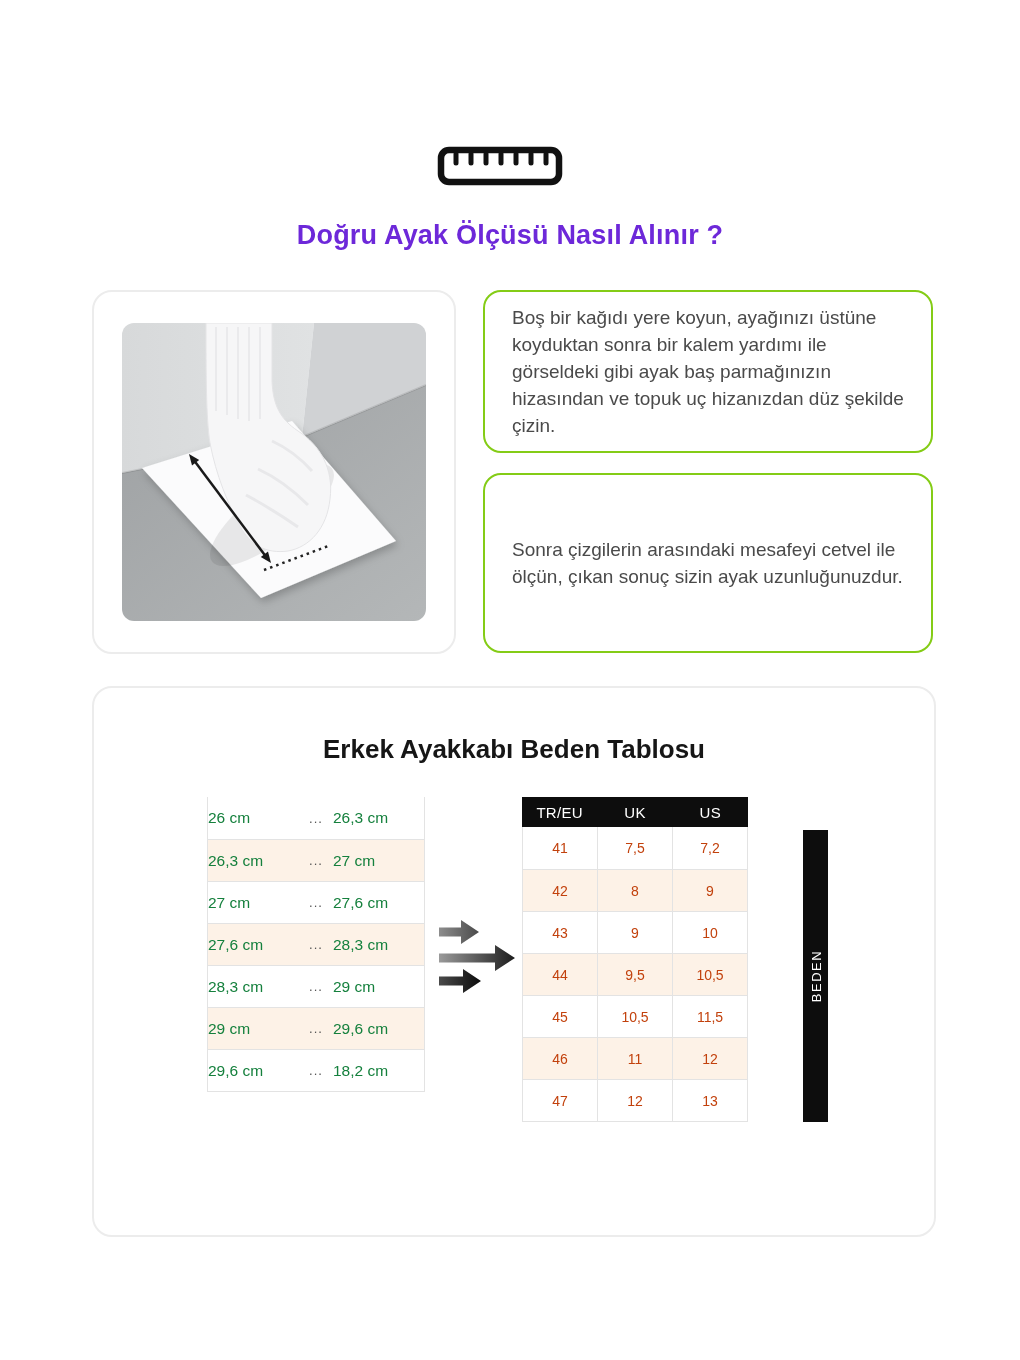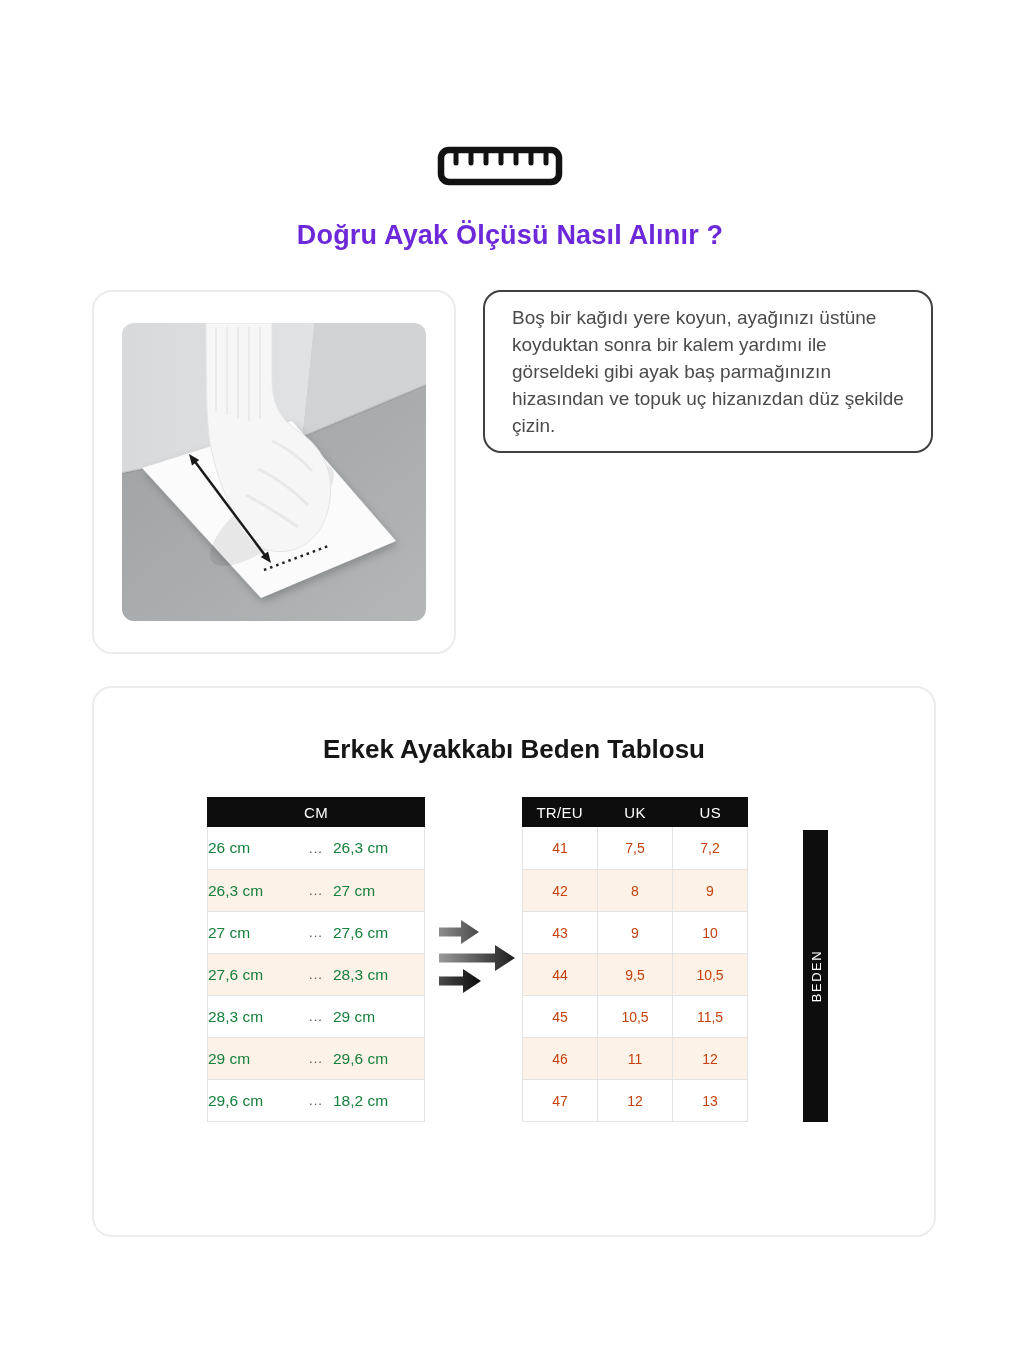--- a/index.html
+++ b/index.html
@@ -19,21 +19,21 @@
     position:absolute; left:92px; top:290px; width:364px; height:364px;
     border:2px solid #ececec; border-radius:20px; box-sizing:border-box; background:#fff;
   }
   .photo {
     position:absolute; left:28px; top:31px; width:304px; height:298px;
     border-radius:12px; overflow:hidden;
   }
   
   .info-box {
     position:absolute; left:483px; width:450px; box-sizing:border-box;
-    border:2px solid #404040; border-radius:18px; background:#fff;
+    border:2px solid #84cc16; border-radius:18px; background:#fff;
     display:flex; align-items:center; padding:20px 27px;
     color:#4a4a4a; font-size:19px; line-height:27px;
   }
   .info-box.first  { top:290px; height:163px; }
   .info-box.second { top:473px; height:180px; }
   
   .table-card {
     position:absolute; left:92px; top:686px; width:844px; height:551px;
     border:2px solid #ececec; border-radius:20px; box-sizing:border-box; background:#fff;
   }
@@ -145,26 +145,28 @@
         <polygon points="149,240 138.8,233.9 146,228.5" fill="#1a1a1a"></polygon>
       </g>
 
       <line x1="142" y1="247" x2="209" y2="222" stroke="#222" stroke-width="2.5" stroke-dasharray="2.5 4"></line>
     </svg>
   </div>
 
   <div class="info-box first">
     <div>Boş bir kağıdı yere koyun, ayağınızı üstüne koyduktan sonra bir kalem yardımı ile görseldeki gibi ayak baş parmağınızın hizasından ve topuk uç hizanızdan düz şekilde çizin.</div>
   </div>
+  <div class="info-box second">
+    <div>Sonra çizgilerin arasındaki mesafeyi cetvel ile ölçün, çıkan sonuç sizin ayak uzunluğunuzdur.</div>
+  </div>
 
   <div class="table-card">
     <h2 class="h2">Erkek Ayakkabı Beden Tablosu</h2>
 
     <div class="cm-table">
-      <div class="t-header">CM</div>
       <div class="t-body">
         <div class="row">
           <span class="c-from">26 cm</span>
           <span class="c-sep">...</span>
           <span class="c-to">26,3 cm</span>
         </div>
         <div class="row alt">
           <span class="c-from">26,3 cm</span>
           <span class="c-sep">...</span>
           <span class="c-to">27 cm</span>

